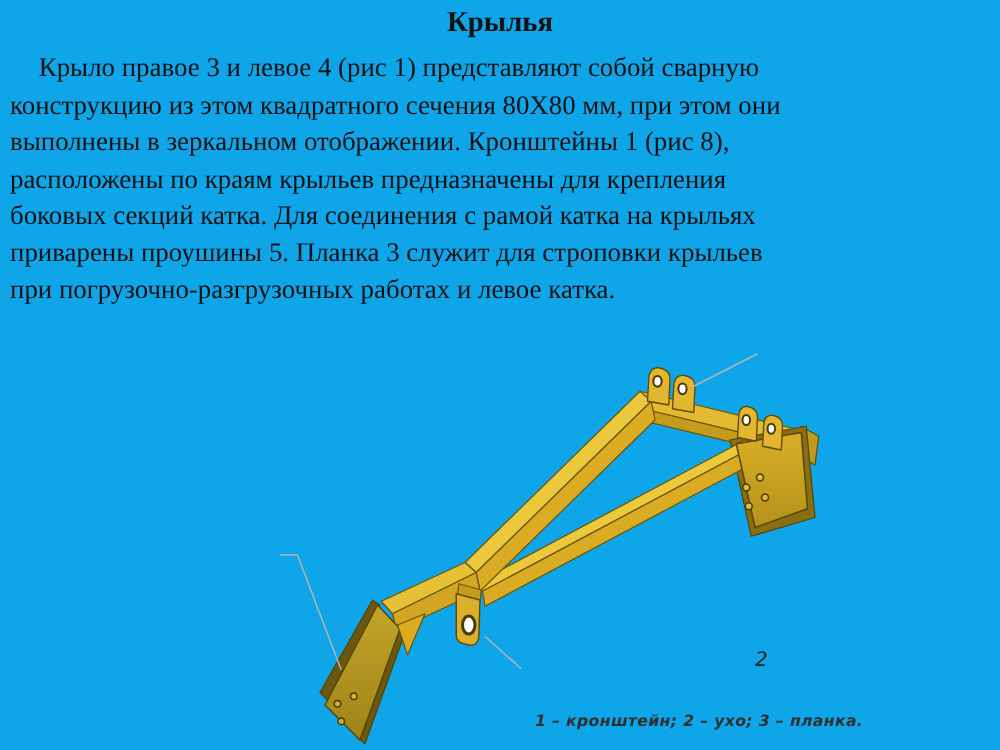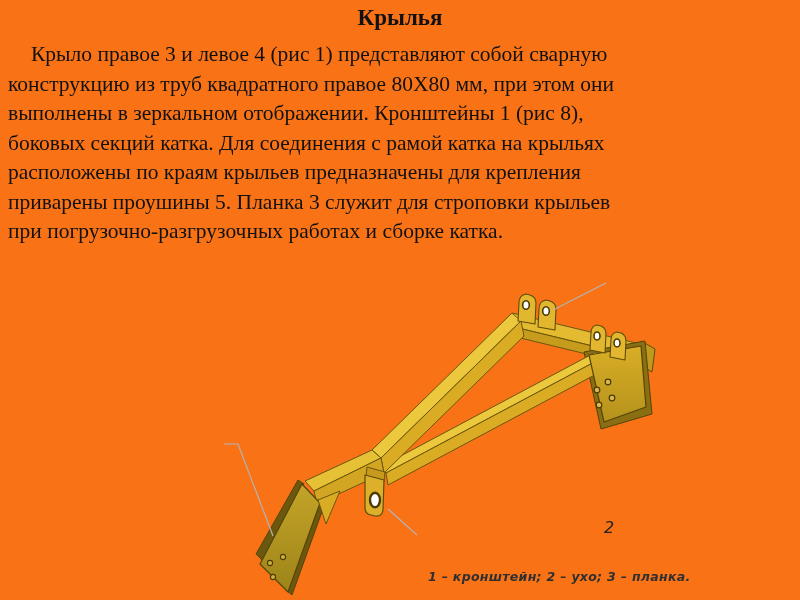--- a/index.html
+++ b/index.html
@@ -1,18 +1,18 @@
 <!DOCTYPE html>
 <html><head>
 <meta charset="utf-8">
 <style>
   html,body{margin:0;padding:0;}
   body{width:800px;height:600px;background:#ffffff;overflow:hidden;position:relative;
        font-family:"Liberation Serif","DejaVu Serif",serif;}
-  .page{position:absolute;inset:0;background:#f97316;}
+  .page{position:absolute;inset:0;background:#0ea5e9;}
   .doc-title{position:absolute;top:5px;left:0;width:800px;text-align:center;
              font-size:23px;font-weight:bold;color:#111;}
   .doc-body{position:absolute;top:40px;left:8px;width:760px;color:#111;
             font-size:21.5px;line-height:29.5px;}
   .doc-body .line{white-space:nowrap;}
   .doc-body .line.indent{padding-left:23px;}
   .fig{position:absolute;left:0;top:255px;width:800px;height:345px;}
   .fig svg{position:absolute;left:0;top:0;}
   .callout-num{position:absolute;font-family:"DejaVu Sans","Liberation Sans",sans-serif;
                font-style:italic;font-size:16px;color:#222;}
@@ -23,26 +23,26 @@
 </style>
 </head>
 <body>
 
 <div class="page">
 
   <div class="doc-title">Крылья</div>
 
   <div class="doc-body">
     <div class="line indent">Крыло правое 3 и левое 4 (рис 1) представляют собой сварную</div>
-    <div class="line">конструкцию из труб квадратного правое 80X80 мм, при этом они</div>
+    <div class="line">конструкцию из этом квадратного сечения 80X80 мм, при этом они</div>
     <div class="line">выполнены в зеркальном отображении. Кронштейны 1 (рис 8),</div>
+    <div class="line">расположены по краям крыльев предназначены для крепления</div>
     <div class="line">боковых секций катка. Для соединения с рамой катка на крыльях</div>
-    <div class="line">расположены по краям крыльев предназначены для крепления</div>
     <div class="line">приварены проушины 5. Планка 3 служит для строповки крыльев</div>
-    <div class="line">при погрузочно-разгрузочных работах и сборке катка.</div>
+    <div class="line">при погрузочно-разгрузочных работах и левое катка.</div>
   </div>
 
   <div class="fig">
     <svg width="800" height="345" viewBox="0 255 800 345">
       <defs>
         <linearGradient id="gLB" x1="0" y1="0" x2="0" y2="1">
           <stop offset="0" stop-color="#c4a428"></stop>
             <stop offset="1" stop-color="#9d8419"></stop>
         </linearGradient>
         <linearGradient id="gRB" x1="0" y1="0" x2="0" y2="1">

